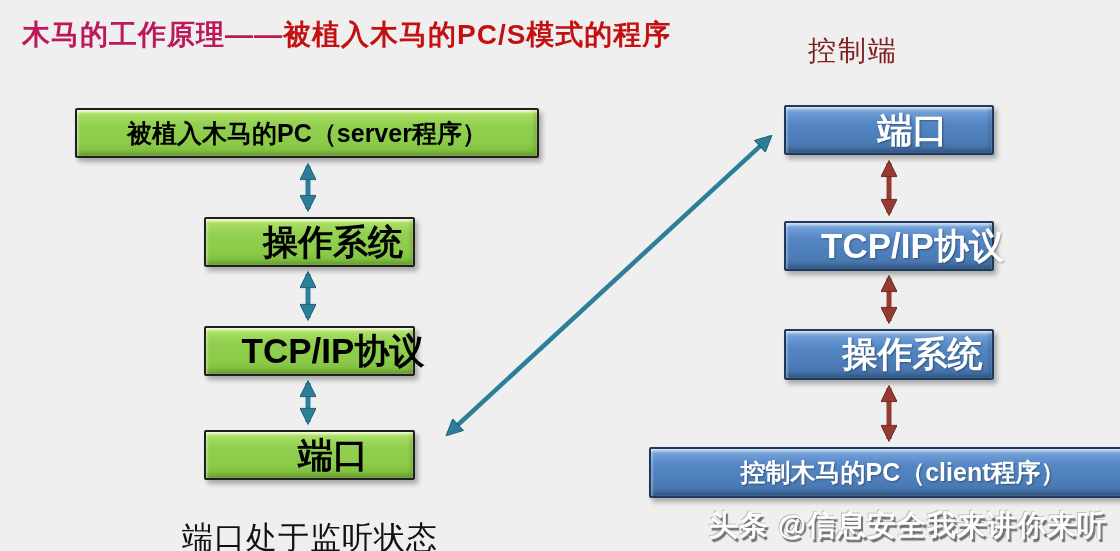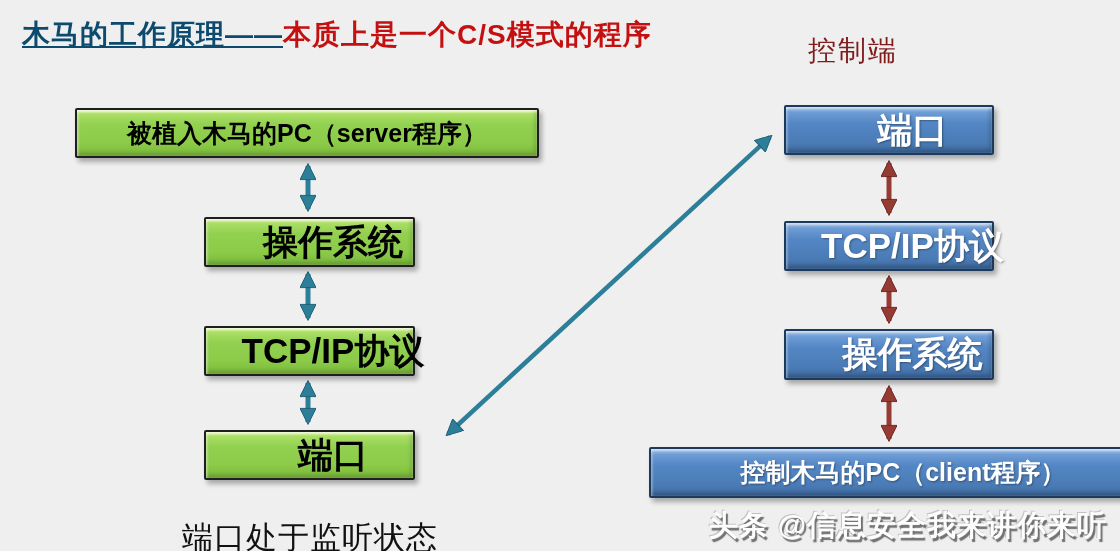--- a/index.html
+++ b/index.html
@@ -11,21 +11,21 @@
     background: #efefef;
     overflow: hidden;
   }
 
   
   .title {
     position: absolute; left: 22px; top: 16px;
     font-size: 28px; font-weight: bold; letter-spacing: 1px;
     white-space: nowrap;
   }
-  .title .lead { color: #0c4a6e; text-decoration: underline; }
+  .title .lead { color: #be185d; }
   .title .emphasis { color: #c41010; }
 
   .control-header {
     position: absolute; left: 748px; top: 32px; width: 210px;
     text-align: center;
     font-size: 28px; color: #7f1d1d; letter-spacing: 2px;
   }
 
   
   .box {
@@ -127,21 +127,21 @@
     <g>
       <line x1="889" y1="388" x2="889" y2="439" stroke="#963b33" stroke-width="5" marker-start="url(#headRed)" marker-end="url(#headRed)"></line>
     </g>
 
     <g>
       <line x1="448" y1="434" x2="770" y2="137" stroke="#2d7f99" stroke-width="4.5" marker-start="url(#headTeal)" marker-end="url(#headTeal)"></line>
     </g>
   </svg>
 
   <div class="title">
-    <span class="lead">木马的工作原理——</span><span class="emphasis">本质上是一个C/S模式的程序</span>
+    <span class="lead">木马的工作原理——</span><span class="emphasis">被植入木马的PC/S模式的程序</span>
   </div>
 
   <div class="control-header">控制端</div>
 
   <div class="box gbox wide srv-pc">被植入木马的PC（server程序）</div>
   <div class="box gbox small srv-os">操作系统</div>
   <div class="box gbox small srv-tcpip">TCP/IP协议</div>
   <div class="box gbox small srv-port">端口</div>
 
   <div class="box bbox small cli-port">端口</div>

